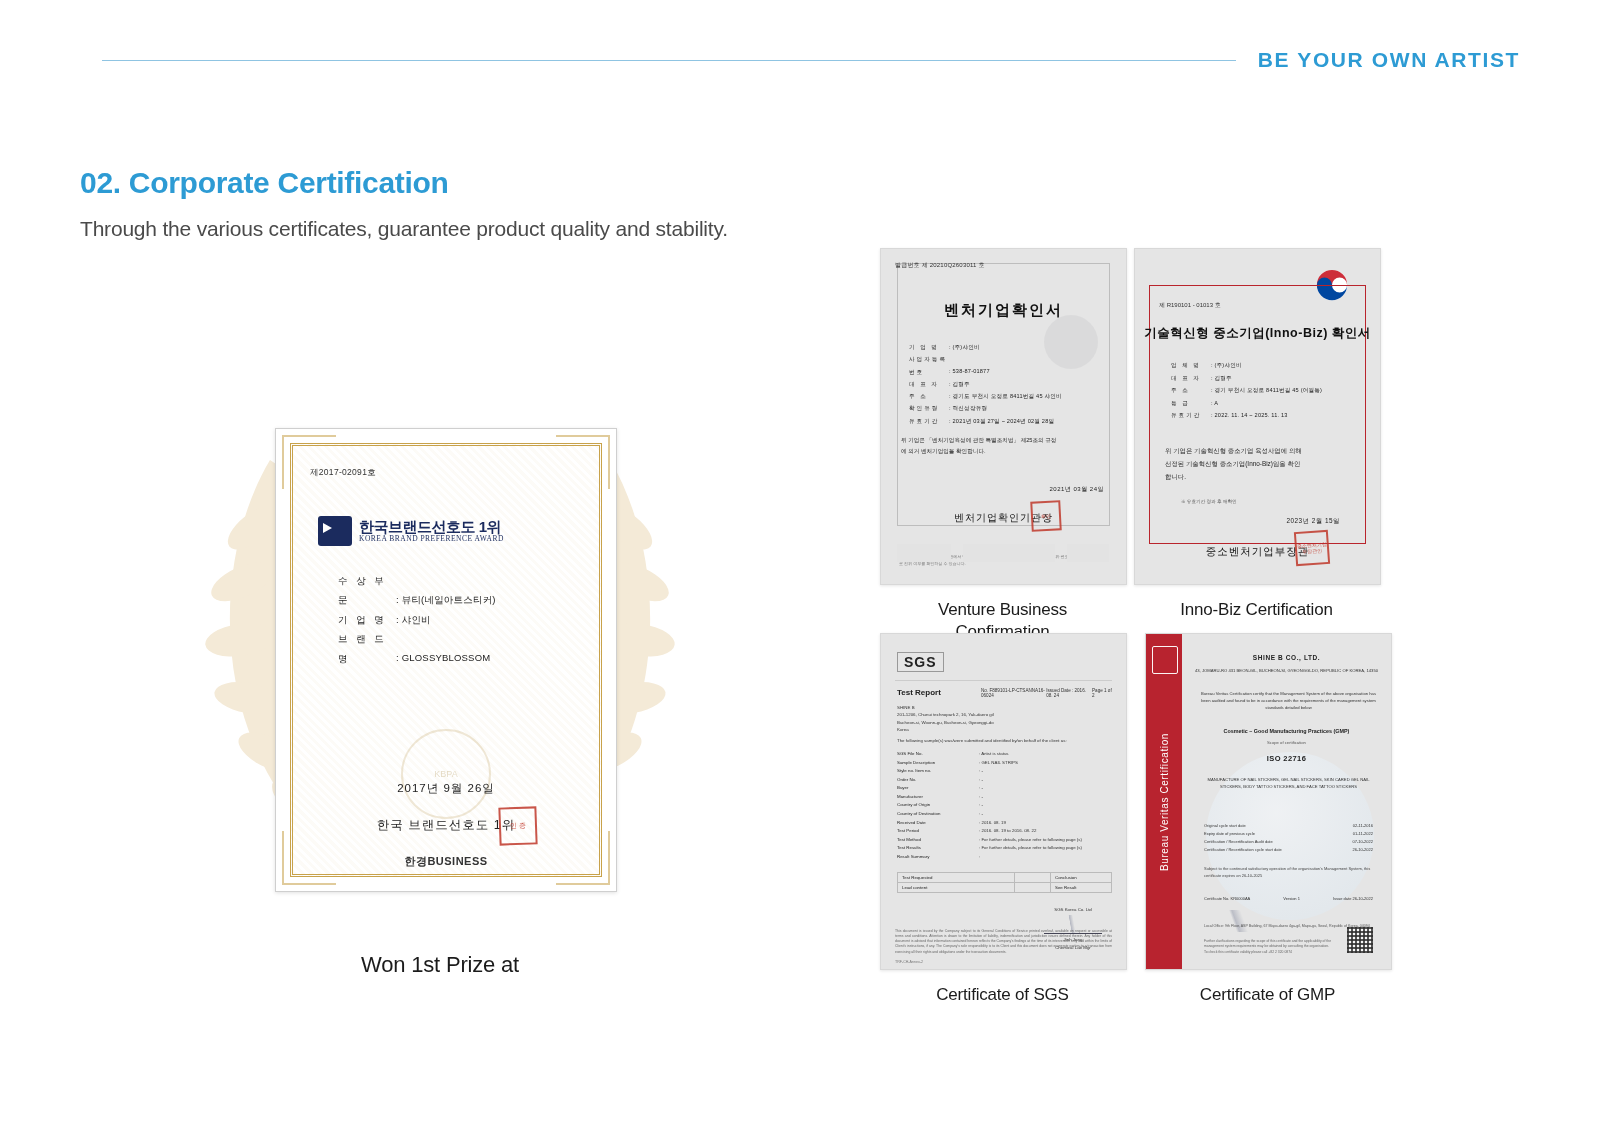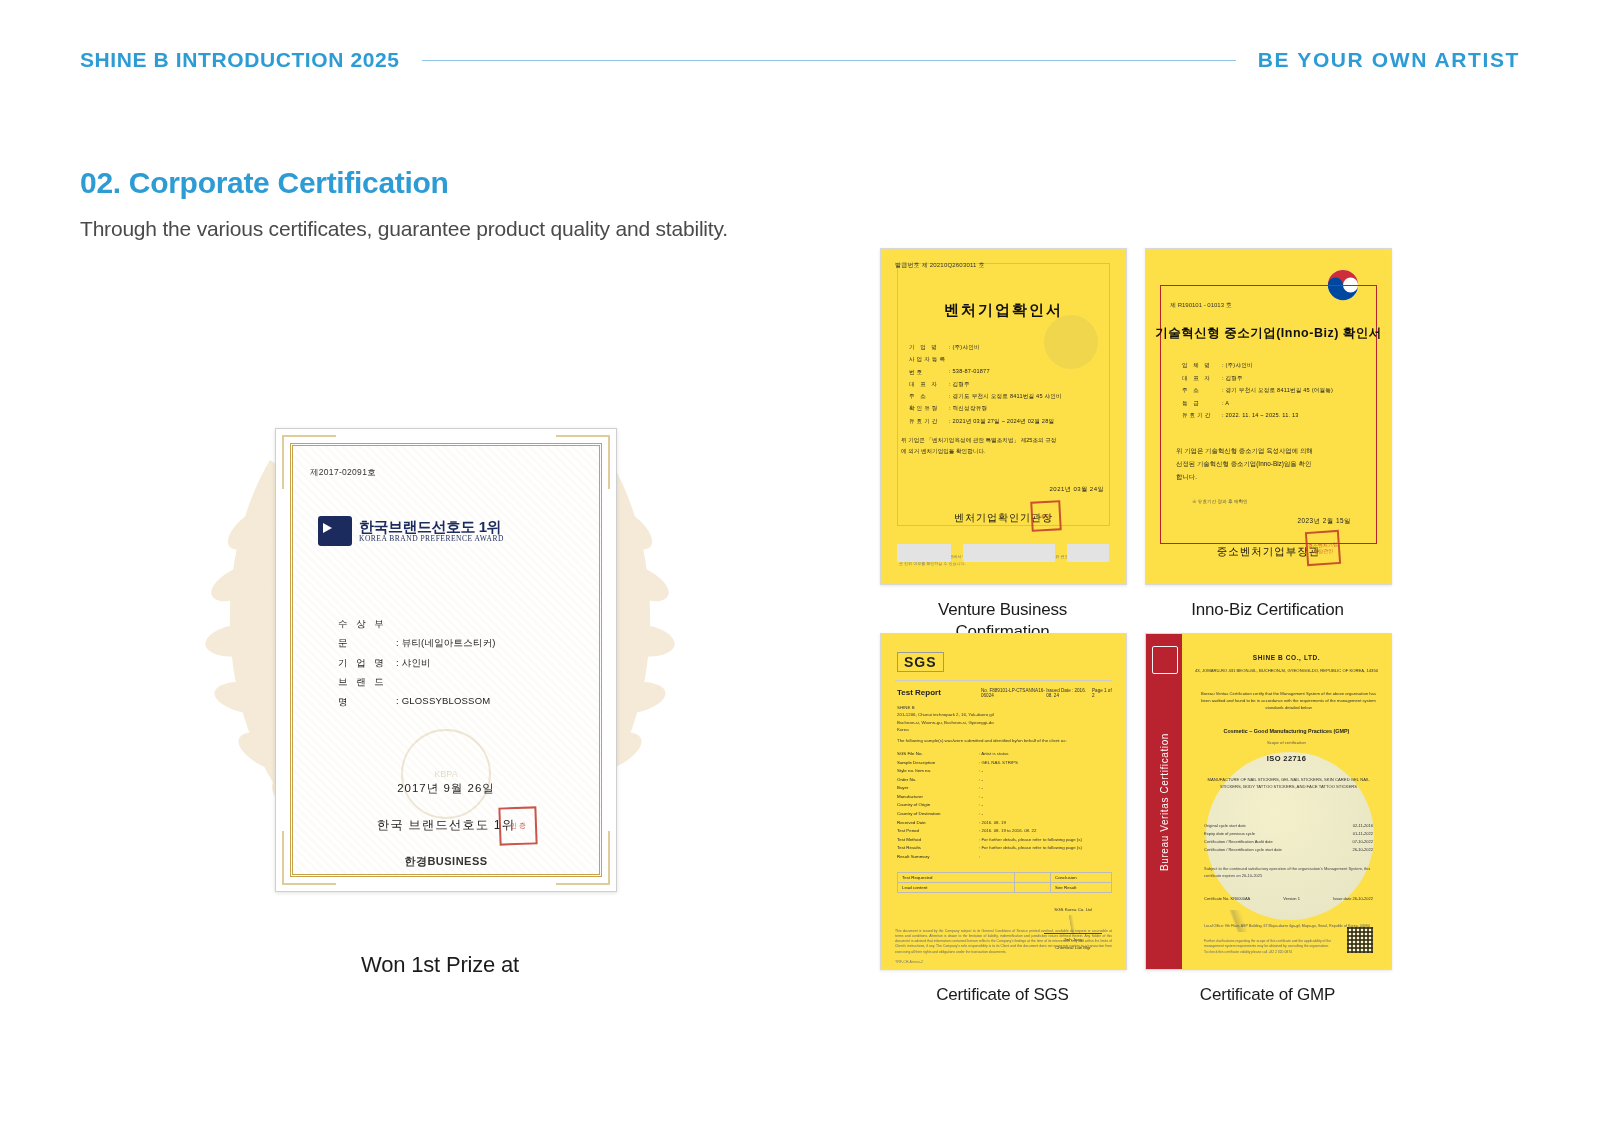--- a/index.html
+++ b/index.html
@@ -164,21 +164,20 @@
     font-family: Liberation Serif, serif;
   }
   .cm-fields {
     position: absolute;
     left: 62px;
     top: 142px;
     font-size: 9.5px;
     color: #222;
     line-height: 2.05;
     letter-spacing: .2px;
-    margin-top: 43px;
   }
   .cm-fields .lbl { display: inline-block; width: 58px; letter-spacing: 3px; }
   .cm-body {
     position: absolute;
     left: 52px;
     right: 40px;
     top: 255px;
     font-size: 11px;
     color: #222;
     line-height: 2.1;
@@ -261,28 +260,28 @@
     position: absolute;
     left: 880px;
     top: 248px;
     width: 600px;
   }
   .cell {
     position: absolute;
     width: 245px;
   }
   .cell.c1 { left: 0;    top: 0; }
-  .cell.c2 { left: 265px; top: 0; }
+  .cell.c2 { left: 254px; top: 0; }
   .cell.c3 { left: 0;    top: 385px; }
   .cell.c4 { left: 265px; top: 385px; }
 
   .thumb {
     width: 245px;
     height: 335px;
-    background: #fde047;
+    background: #e5e5e5;
     border: 1px solid #d8d8d8;
     box-shadow: 0 1px 3px rgba(0,0,0,0.10);
     position: relative;
     overflow: hidden;
   }
   .cell-caption {
     margin-top: 14px;
     text-align: center;
     font-size: 17px;
     color: #1b1b1b;
@@ -537,21 +536,20 @@
   }
   .g-foot {
     position: absolute; left: 22px; right: 54px; bottom: 14px;
     font-size: 3.4px; color: #666; line-height: 1.6;
   }
 </style>
 </head>
 <body>
 
 <div class="header">
-  <div class="header-left">SHINE B INTRODUCTION 2025</div>
   <div class="header-rule"></div>
   <div class="header-right">BE YOUR OWN ARTIST</div>
 </div>
 
 <div class="section-title">02. Corporate Certification</div>
 <div class="section-sub">Through the various certificates, guarantee product quality and stability.</div>
 
 <div class="left-block">
 
   <svg class="laurel" viewBox="0 0 580 560">

